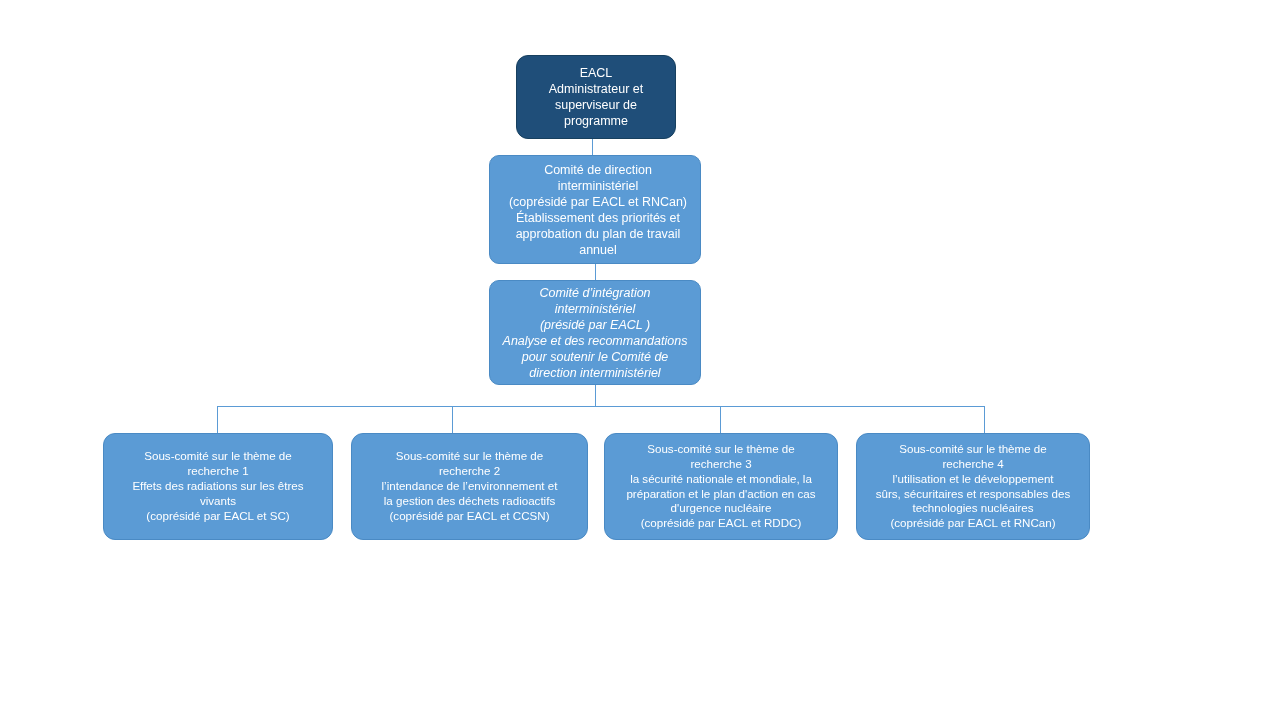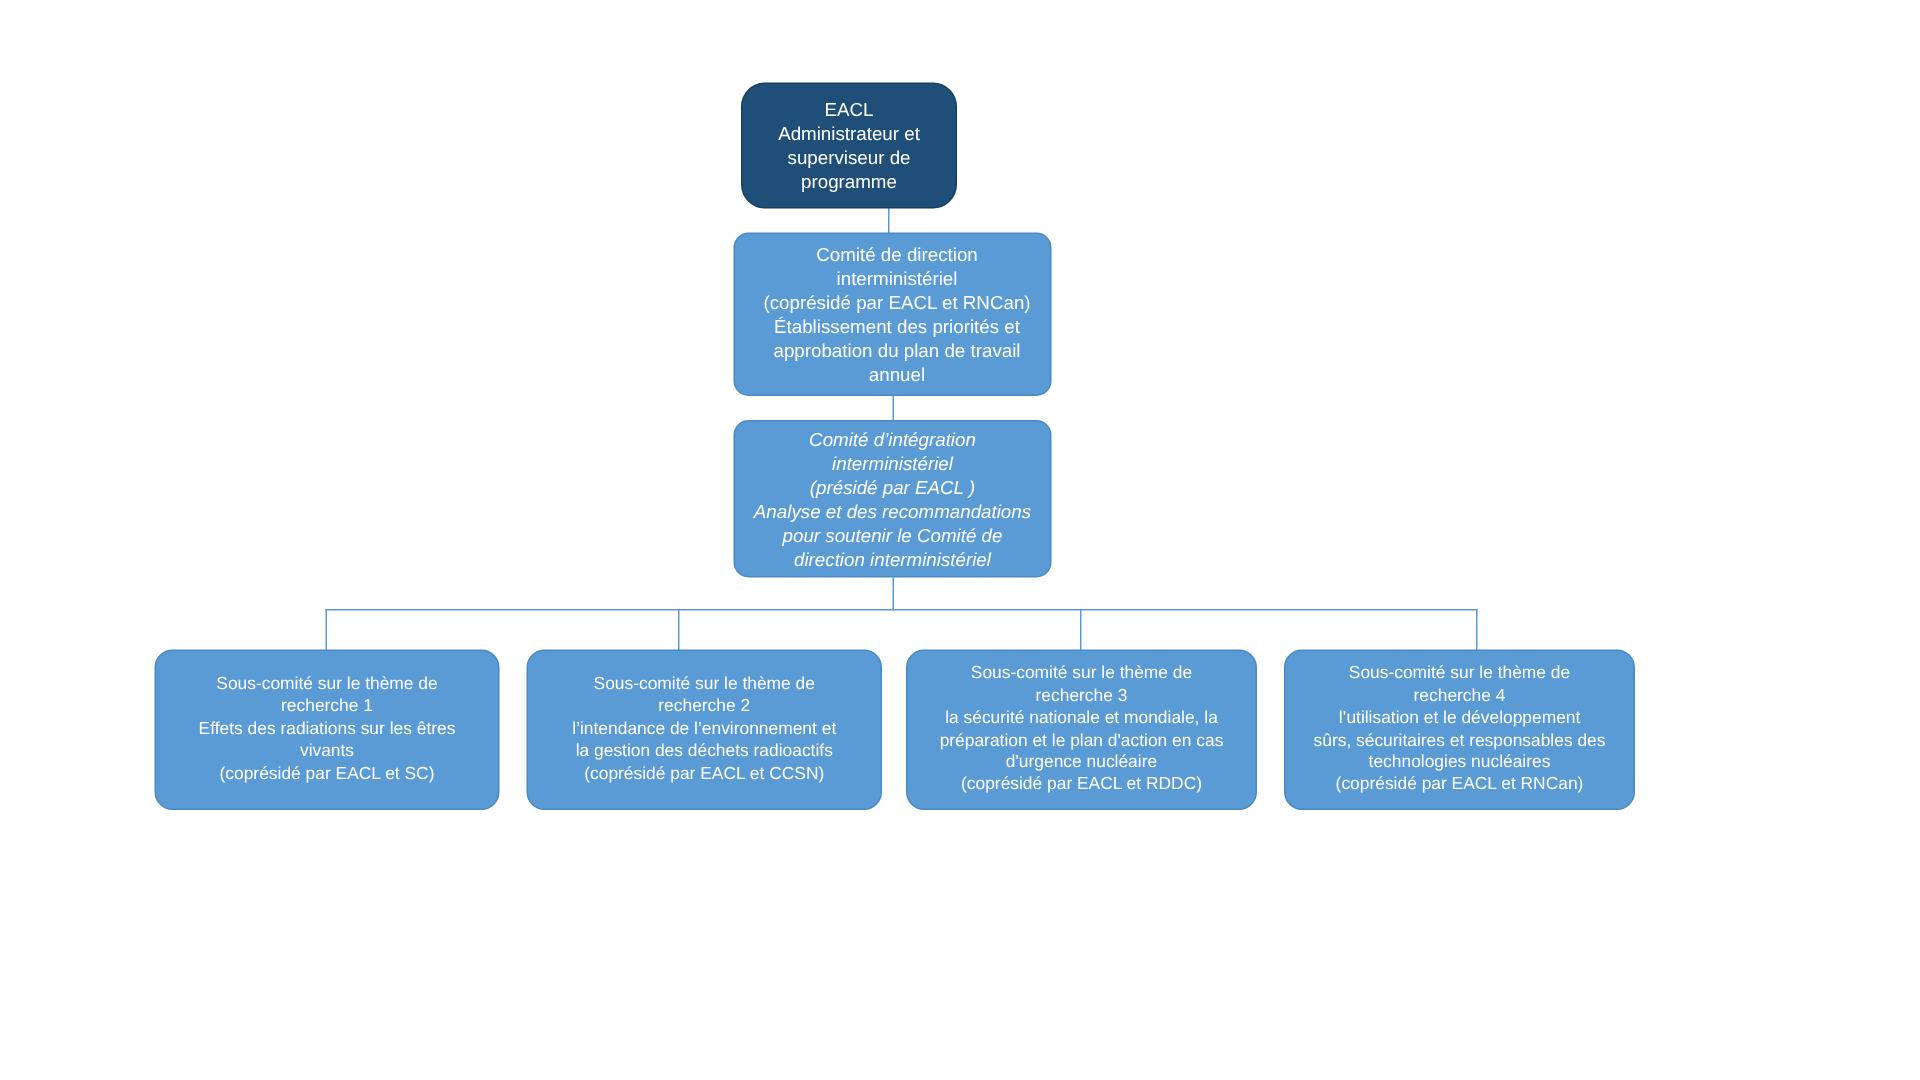--- a/index.html
+++ b/index.html
@@ -85,21 +85,21 @@
 
   <div class="connector v" style="left:595px; top:385px; height:22px;"></div>
 
   <div class="connector h" style="left:217px; top:406px; width:768px;"></div>
 
   <div class="connector v" style="left:217px; top:406px; height:28px;"></div>
   <div class="connector v" style="left:452px; top:406px; height:28px;"></div>
   <div class="connector v" style="left:720px; top:406px; height:28px;"></div>
   <div class="connector v" style="left:984px; top:406px; height:28px;"></div>
 
-  <div class="node root" style="left:494px; top:55px; width:144px; height:84px;border-radius:16px;">
+  <div class="node root" style="left:516px; top:55px; width:160px; height:84px;">
     <div class="node-text">EACL
 Administrateur et
 superviseur de
 programme</div>
   </div>
 
   <div class="node level1" style="left:489px; top:155px; width:212px; height:109px;">
     <div class="node-text">Comité de direction
 interministériel
 (coprésidé par EACL  et RNCan)

